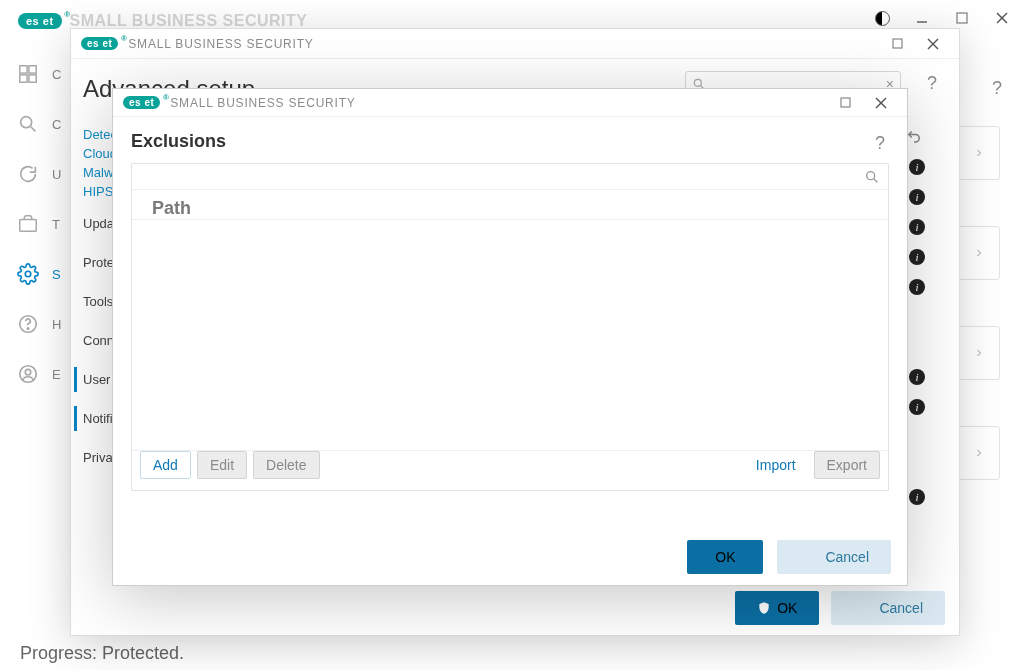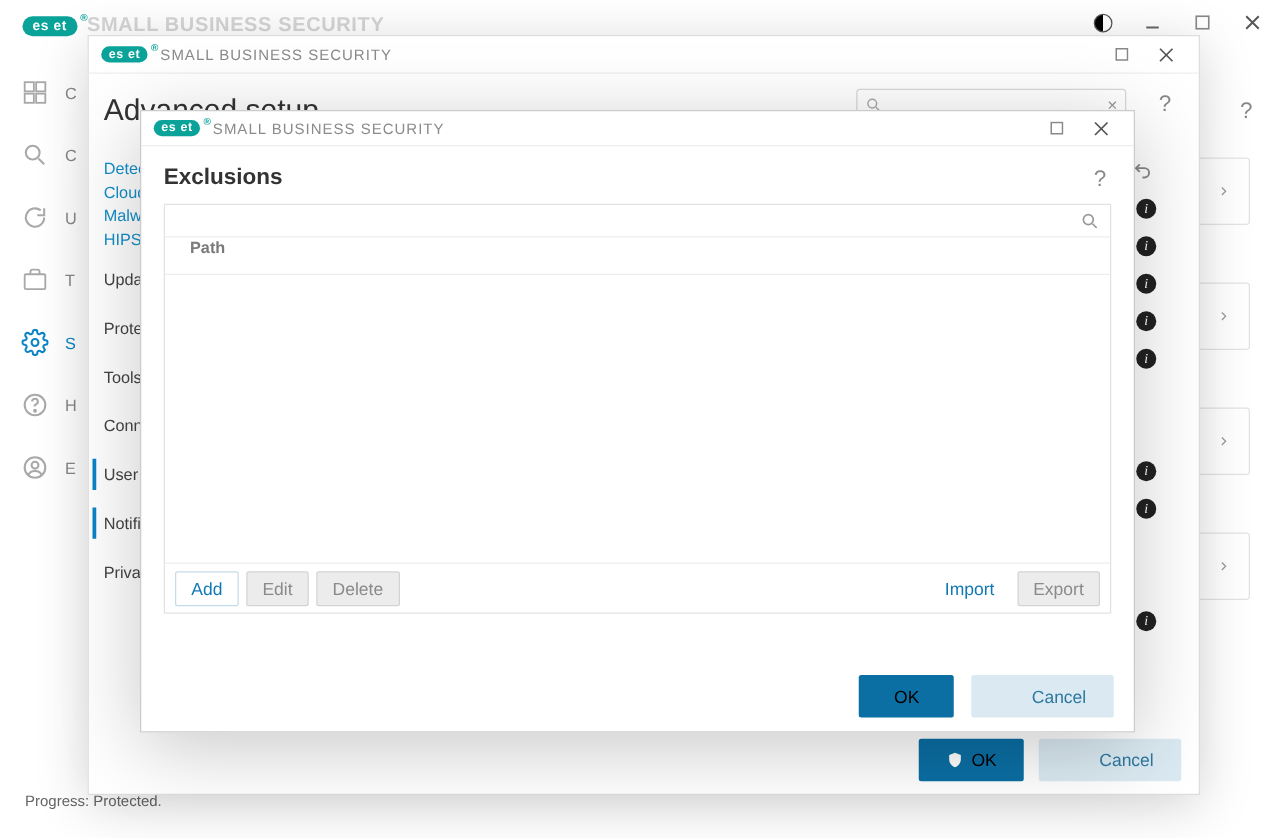--- a/index.html
+++ b/index.html
@@ -20,21 +20,21 @@
   .sb-label { color:#888; font-size:13px; }
   .sb-row.active .sb-label { color:#0a84c6; }
   .sb-row.active .sb-icon { color:#0a84c6; }
   .win1-help { position:absolute; right:22px; top:78px; color:#888; font-size:18px; }
 
   
   .right-cards { position:absolute; right:24px; top:126px; width:42px; display:flex; flex-direction:column; gap:46px; }
   .right-card { height:54px; border:1px solid #e3e3e3; border-radius:3px; display:flex; align-items:center; justify-content:center; color:#999; }
   .right-col-scroll { position:absolute; right:70px; top:130px; width:5px; height:320px; background:#d0d0d0; border-radius:3px; }
 
-  .footer-links { position:absolute; left:20px; bottom:22px; font-size:12px; color:#666; display:flex; gap:8px; align-items:flex-end; }
+  .footer-links { position:absolute; left:20px; bottom:6px; font-size:18px; color:#666; display:flex; gap:8px; align-items:flex-end; }
   .footer-right { position:absolute; right:26px; bottom:14px; font-size:12px; color:#555; display:flex; gap:18px; }
   .footer-right span svg { vertical-align:-2px; margin-right:4px; }
   .info-dot { width:16px;height:16px;border-radius:50%;background:#222;color:#fff;display:flex;align-items:center;justify-content:center;font-size:11px;font-style:italic;font-family:Georgia,serif;margin-bottom:14px;}
   
 
   
   .win2 { position:absolute; left:70px; top:28px; width:890px; height:608px; background:#fff; box-shadow:0 8px 40px rgba(0,0,0,.18); border:1px solid #ddd; }
   .win2-title { height:30px; display:flex; align-items:center; padding:0 10px; gap:10px; border-bottom:1px solid #eee; }
   .win2-title .product-name { color:#8b8b8b; font-size:12px; letter-spacing:.8px; font-weight:500; }
   .win2-controls { margin-left:auto; display:flex; gap:4px; }
@@ -63,23 +63,23 @@
   .win3 { position:absolute; left:112px; top:88px; width:796px; height:498px; background:#fff; box-shadow:0 12px 60px rgba(0,0,0,.22); border:1px solid #ccc; }
   .win3-title { height:28px; display:flex; align-items:center; padding:0 10px; gap:10px; border-bottom:1px solid #eee; }
   .win3-title .product-name { color:#8b8b8b; font-size:12px; letter-spacing:.8px; }
   .win3-controls { margin-left:auto; display:flex; gap:4px; }
   .w3-heading { font-size:18px; padding:14px 18px 4px; color:#333; font-weight:600; }
   .w3-help { position:absolute; right:22px; top:44px; color:#888; font-size:18px; }
 
   .w3-body { position:absolute; left:18px; right:18px; top:74px; bottom:94px; border:1px solid #e2e2e2; border-radius:1px; background:#fff; display:flex; flex-direction:column; }
   .w3-search { height:26px; border-bottom:1px solid #eee; display:flex; align-items:center; justify-content:flex-end; padding:0 8px; }
   .w3-search svg { color:#999; }
-  .w3-cols { height:30px; border-bottom:1px solid #eee; display:flex; align-items:flex-start; padding:0 20px; color:#7a7a7a; font-size:13px; font-weight:600;}
+  .w3-cols { height:30px; border-bottom:1px solid #eee; display:flex; align-items:flex-end; padding:0 20px; color:#7a7a7a; font-size:18px; font-weight:600;}
   .w3-list { flex:1; }
-  .w3-toolbar { height:40px; border-top:1px solid #eee; display:flex; align-items:center; padding:0 8px; gap:6px; }
+  .w3-toolbar { height:40px; border-top:1px solid #eee; display:flex; padding:0 8px; gap:6px; }
   .tbtn { height:28px; padding:0 12px; border:1px solid #d3d3d3; border-radius:2px; background:#ececec; color:#8a8a8a; font-size:14px; cursor:default; }
   .tbtn.enabled { background:#fff; color:#1079b5; border-color:#c6dbe8; cursor:pointer; }
   .w3-toolbar .spacer { flex:1; }
 
   .win3-footer { position:absolute; left:0; right:0; bottom:0; height:56px; display:flex; align-items:center; justify-content:flex-end; padding:0 16px; gap:14px; }
 
   svg { display:block; }
 </style>
 </head>
 <body>

